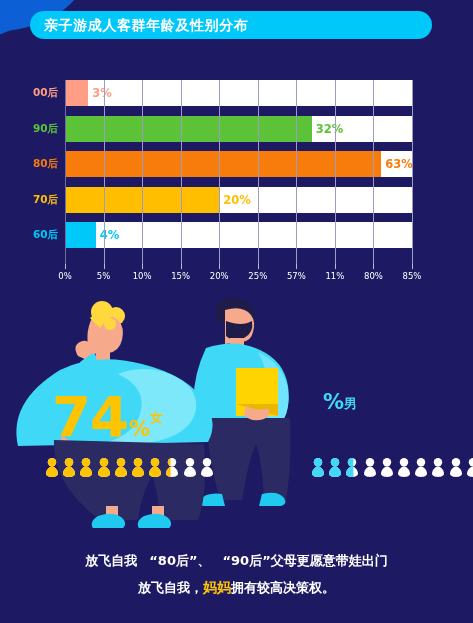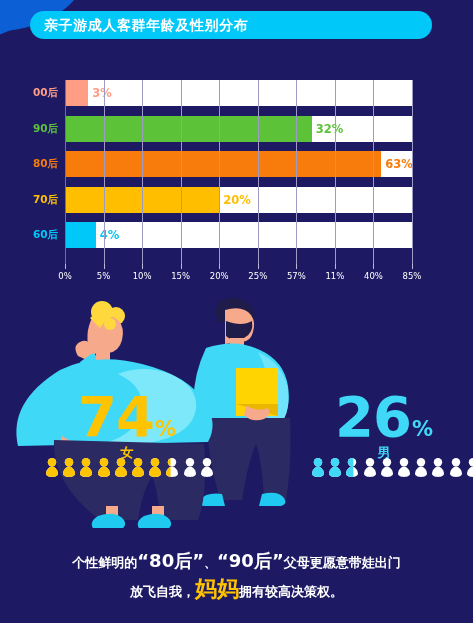--- a/index.html
+++ b/index.html
@@ -126,21 +126,21 @@
   #illus{
     position:absolute; left:0; top:288px;
     width:473px; height:240px;
   }
   #illus svg{ display:block; }
 
   
   .stat{
     position:absolute;
     display:flex;
-    flex-direction:column;
+    flex-direction:row;
     align-items:center;
   }
   .stat-left{ left:52px; top:392px; width:150px; }
   .stat-right{ left:322px; top:392px; width:124px; }
   .bignum{
     display:flex; align-items:baseline;
     line-height:.88;
     font-weight:bold;
   }
   .bignum .n{ font-size:56px; letter-spacing:-1px; }
@@ -171,23 +171,23 @@
     width:473px;
     text-align:center;
     color:#ffffff;
   }
   .fl{
     line-height:26px;
     font-size:13px;
     font-weight:bold;
     white-space:nowrap;
   }
-  .fl .big{ font-size:18px; font-weight:bold; }
+  .fl .big{ font-size:13px; font-weight:bold;padding-left:12px; }
   .fl .mom{
-    font-size:22px;
+    font-size:14px;
     font-weight:bold;
     color:#ffc400;
     letter-spacing:0px;
   }
 </style>
 </head>
 <body>
 
 <div id="page">
 
@@ -260,21 +260,21 @@
           <div class="tlab" style="left: 33.3333%;">15%</div>
           <div class="tick" style="left: 44.4444%;"></div>
           <div class="tlab" style="left: 44.4444%;">20%</div>
           <div class="tick" style="left: 55.5556%;"></div>
           <div class="tlab" style="left: 55.5556%;">25%</div>
           <div class="tick" style="left: 66.6667%;"></div>
           <div class="tlab" style="left: 66.6667%;">57%</div>
           <div class="tick" style="left: 77.7778%;"></div>
           <div class="tlab" style="left: 77.7778%;">11%</div>
           <div class="tick" style="left: 88.8889%;"></div>
-          <div class="tlab" style="left: 88.8889%;">40%</div>
+          <div class="tlab" style="left: 88.8889%;">80%</div>
           <div class="tick" style="left: 100%;"></div>
           <div class="tlab" style="left: 100%;">85%</div>
         </div>
     </div>
   </div>
 
   <div id="illus">
     <svg width="473" height="240" viewBox="0 0 473 240">
 
       <path d="M78 68 q-6 -10 2 -14 q9 -4 12 6 q3 9 -3 13 z" fill="#f7a98c"></path>
@@ -339,21 +339,20 @@
   <div class="stat stat-left" style="color: rgb(255, 196, 0);">
     <div class="bignum">
       <span class="n">74</span>
       <span class="p">%</span>
     </div>
     <div class="gender">女</div>
   </div>
 
   <div class="stat stat-right" style="color: rgb(63, 217, 247);">
     <div class="bignum">
-      <span class="n">26</span>
       <span class="p">%</span>
     </div>
     <div class="gender">男</div>
   </div>
 
   <div class="prow prow-left" id="prow-left">
       <div class="picon">
         <svg width="14" height="19" viewBox="0 0 14 19">
           <defs>
             <clipPath id="clipfemale0">
@@ -691,17 +690,17 @@
           </g>
           <g fill="#3fd9f7" clip-path="url(#clipmale9)">
             <circle cx="7" cy="4.2" r="4.2"></circle>
             <path d="M7 8.4 C10.6 8.4 13 13.2 13 15.6 C13 17.8 10.4 19 7 19 C3.6 19 1 17.8 1 15.6 C1 13.2 3.4 8.4 7 8.4 Z"></path>
           </g>
         </svg>
       </div>
     </div>
 
   <div id="footer">
-    <div class="fl"><span>个性鲜明的</span><span class="big">“80后”</span><span>、</span><span class="big">“90后”</span><span>父母更愿意带娃出门</span></div>
+    <div class="fl"><span>放飞自我</span><span class="big">“80后”</span><span>、</span><span class="big">“90后”</span><span>父母更愿意带娃出门</span></div>
     <div class="fl"><span>放飞自我，</span><span class="mom">妈妈</span><span>拥有较高决策权。</span></div>
   </div>
 
 </div>
 
 </body></html>

